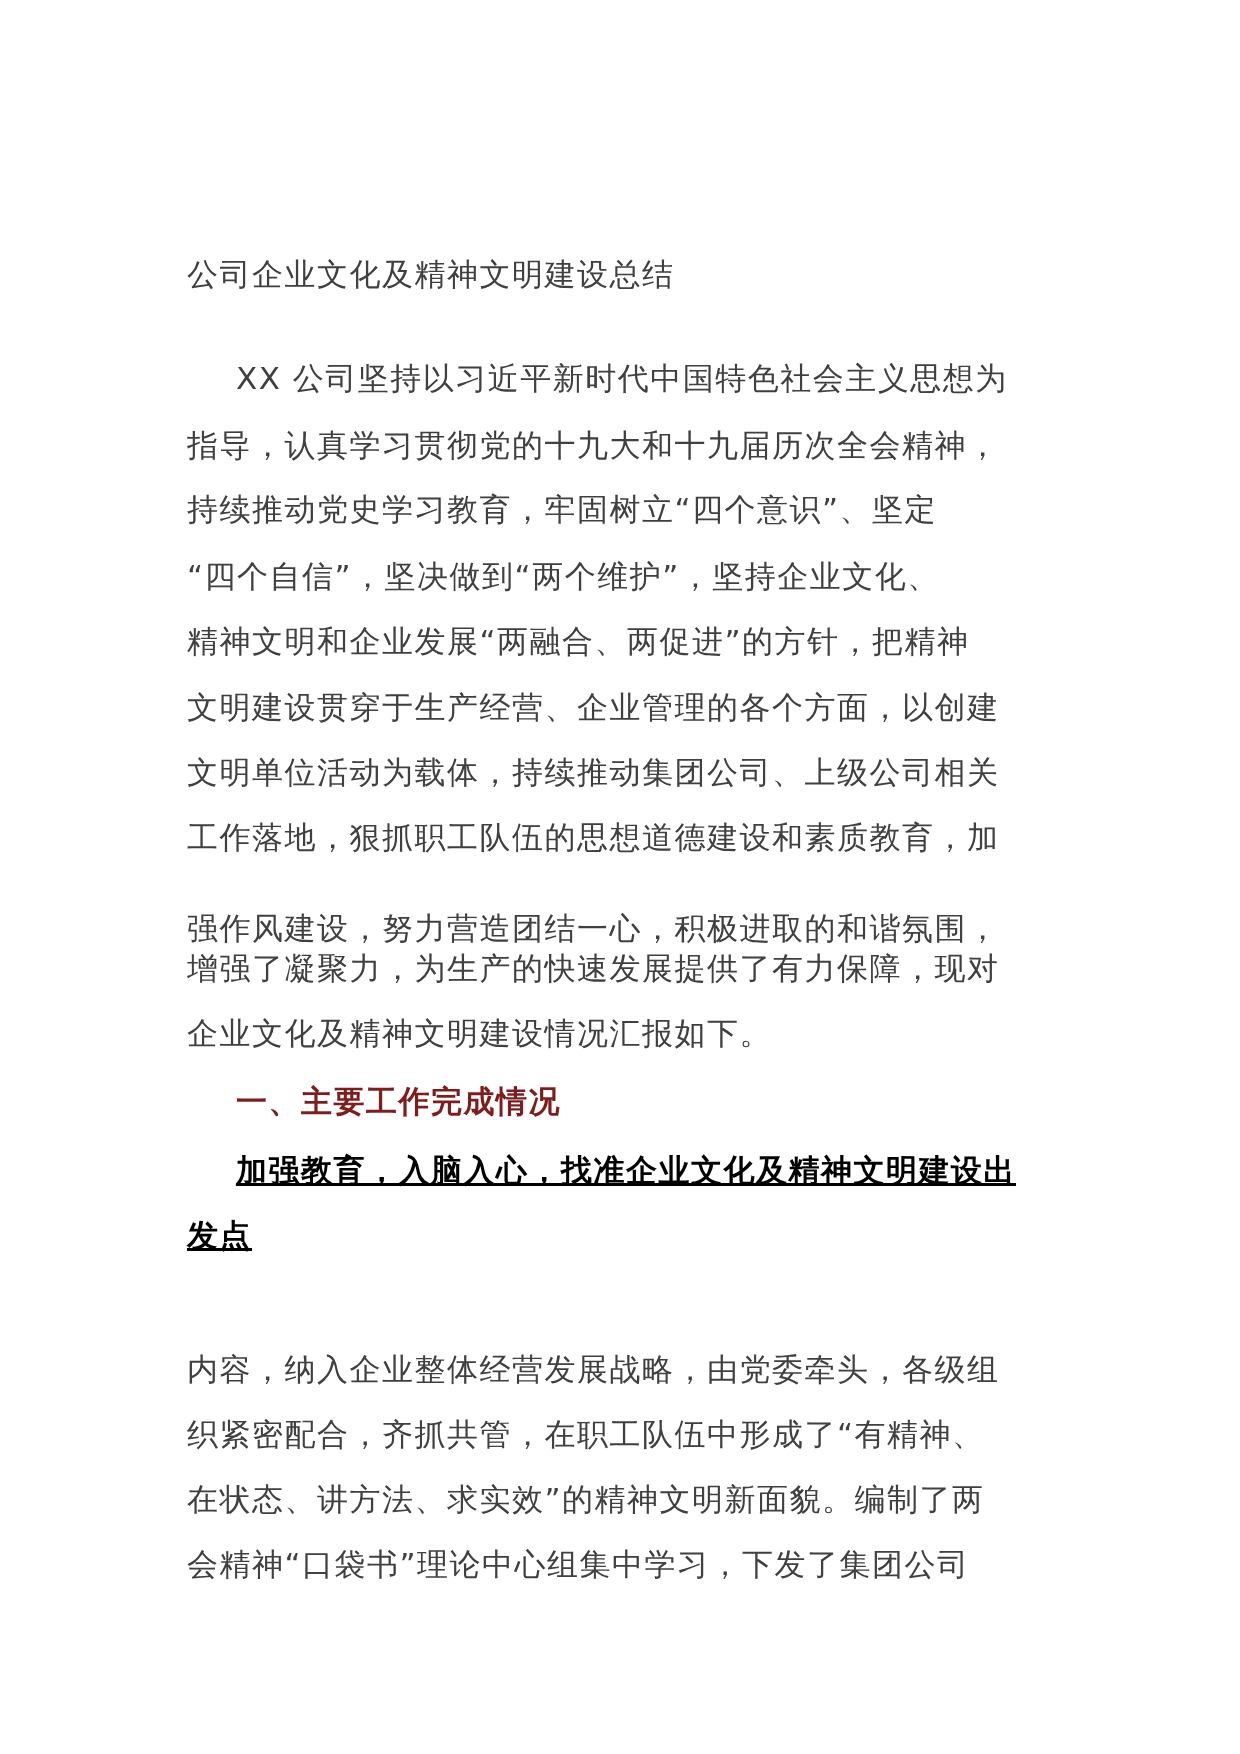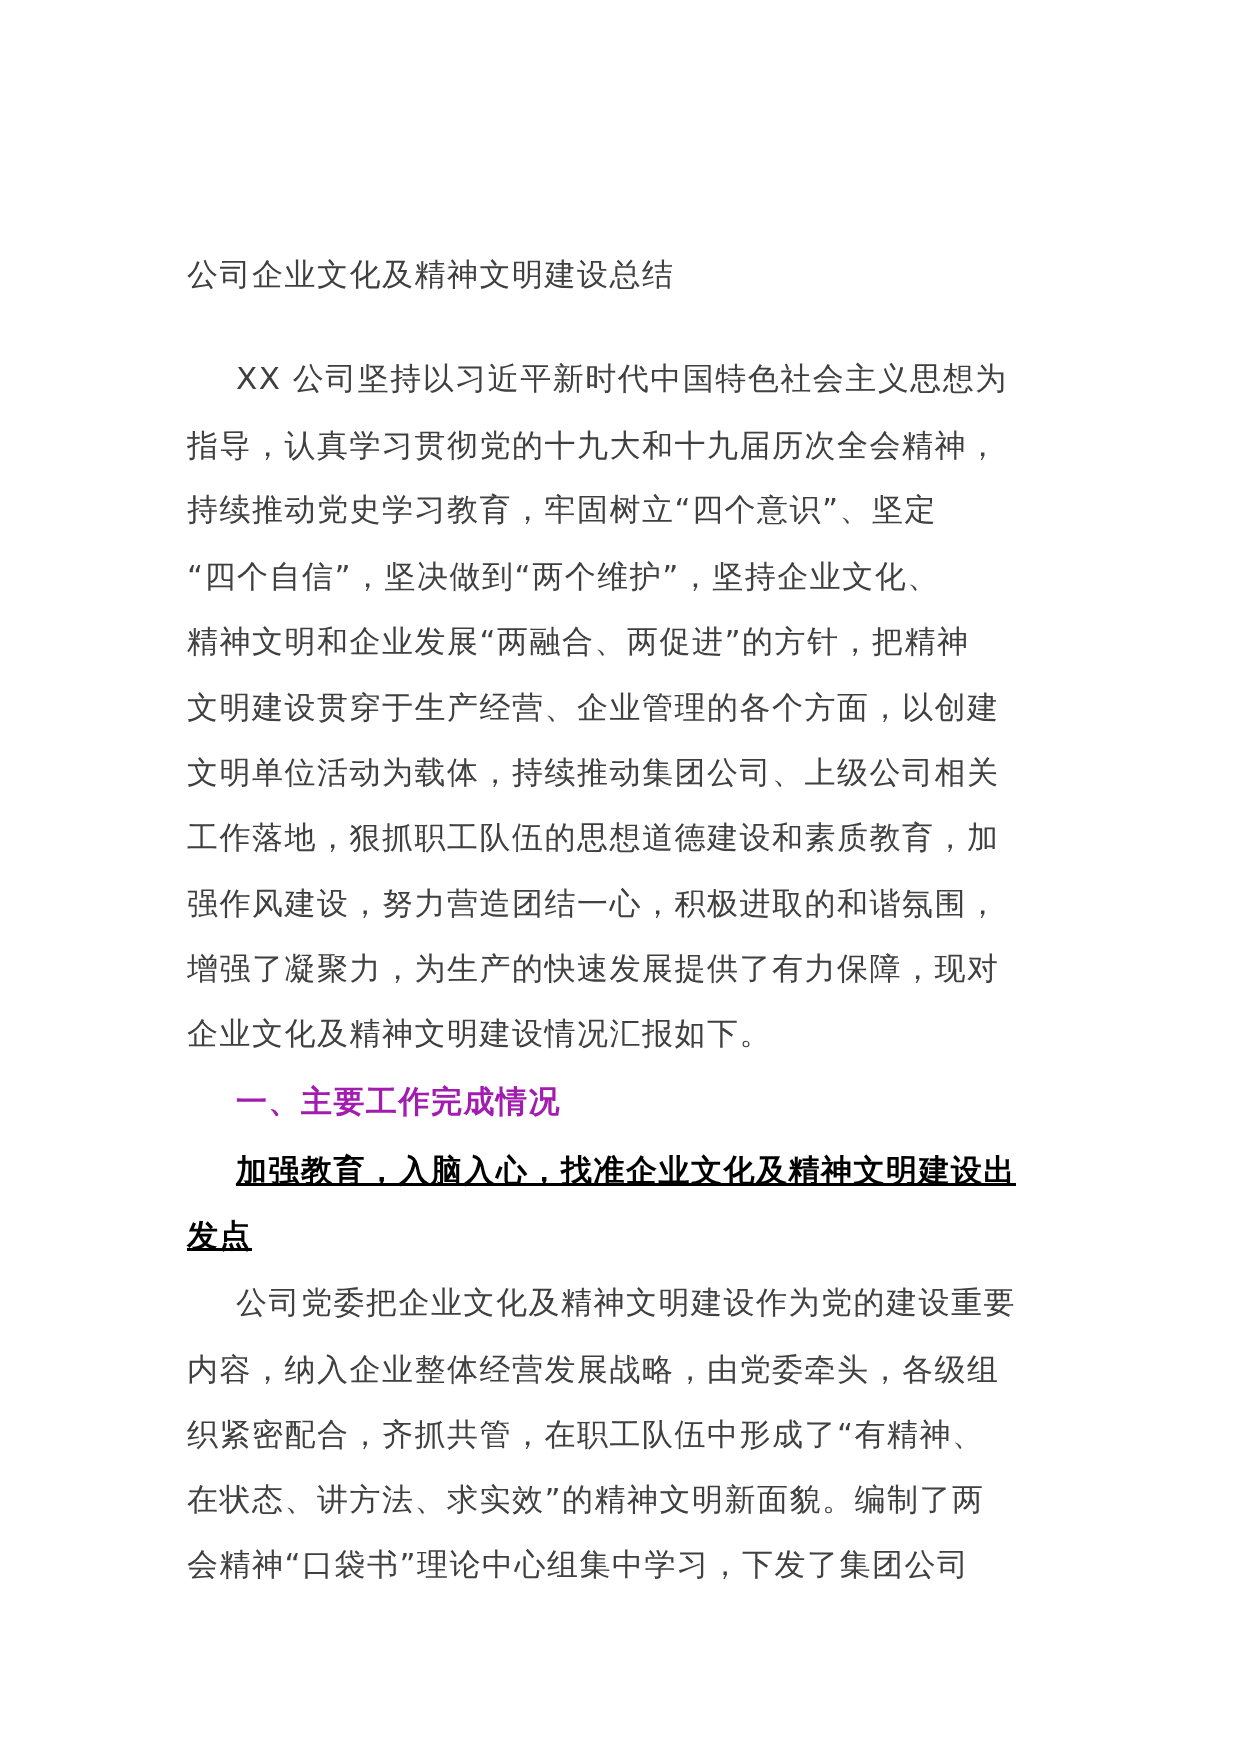--- a/index.html
+++ b/index.html
@@ -34,21 +34,21 @@
       letter-spacing: 1.5px;
       color: #404040;
     }
     .indent { left: 236px; }
     .title-line {
       font-size: 31px;
       color: #404040;
     }
     .heading-1 {
       font-weight: bold;
-      color: #a21caf;
+      color: #7f1d1d;
     }
     .heading-2 {
       font-weight: bold;
       color: #000000;
       text-decoration: underline;
     }
   </style>
 </head>
 <body>
 
@@ -57,28 +57,27 @@
   <div class="line title-line" style="top:241px;">公司企业文化及精神文明建设总结</div>
 
   <div class="line" style="top:412px;">指导，认真学习贯彻党的十九大和十九届历次全会精神，</div>
   <div class="line indent" style="top:345px;">XX 公司坚持以习近平新时代中国特色社会主义思想为</div>
   <div class="line" style="top:476px;">持续推动党史学习教育，牢固树立“四个意识”、坚定</div>
   <div class="line" style="top:543px;">“四个自信”，坚决做到“两个维护”，坚持企业文化、</div>
   <div class="line" style="top:608px;">精神文明和企业发展“两融合、两促进”的方针，把精神</div>
   <div class="line" style="top:674px;">文明建设贯穿于生产经营、企业管理的各个方面，以创建</div>
   <div class="line" style="top:739px;">文明单位活动为载体，持续推动集团公司、上级公司相关</div>
   <div class="line" style="top:804px;">工作落地，狠抓职工队伍的思想道德建设和素质教育，加</div>
-  <div class="line" style="top:870px;">强作风建设，努力营造团结一心，积极进取的和谐氛围，</div>
+  <div class="line" style="top:895px;">强作风建设，努力营造团结一心，积极进取的和谐氛围，</div>
   <div class="line" style="top:935px;">增强了凝聚力，为生产的快速发展提供了有力保障，现对</div>
   <div class="line" style="top:1000px;">企业文化及精神文明建设情况汇报如下。</div>
 
   <div class="line indent heading-1" style="top:1068px;">一、主要工作完成情况</div>
 
   <div class="line indent heading-2" style="top:1137px;">加强教育，入脑入心，找准企业文化及精神文明建设出</div>
   <div class="line heading-2" style="top:1202px;">发点</div>
 
-  <div class="line indent" style="top:1269px;">公司党委把企业文化及精神文明建设作为党的建设重要</div>
   <div class="line" style="top:1336px;">内容，纳入企业整体经营发展战略，由党委牵头，各级组</div>
   <div class="line" style="top:1401px;">织紧密配合，齐抓共管，在职工队伍中形成了“有精神、</div>
   <div class="line" style="top:1466px;">在状态、讲方法、求实效”的精神文明新面貌。编制了两</div>
   <div class="line" style="top:1531px;">会精神“口袋书”理论中心组集中学习，下发了集团公司</div>
 
 </div>
 
 </body></html>

